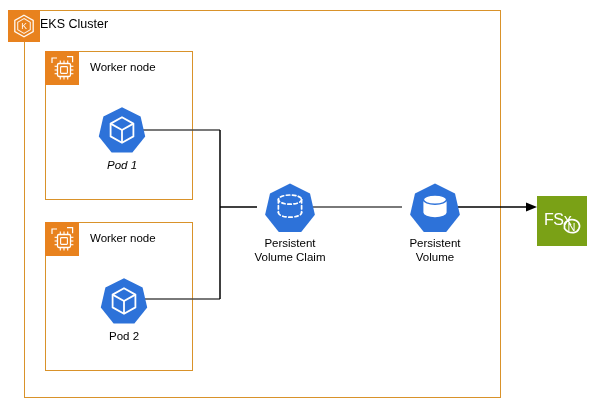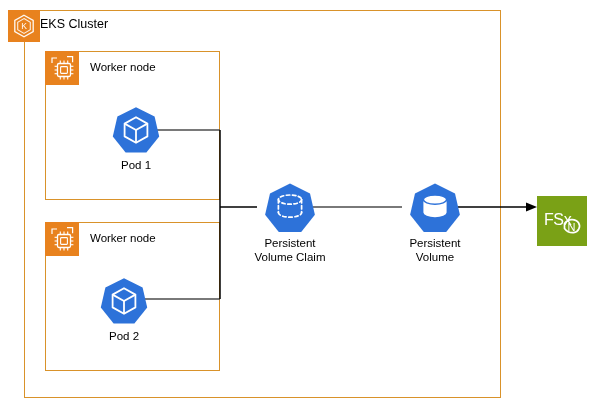--- a/index.html
+++ b/index.html
@@ -45,21 +45,21 @@
     top: 17px;
     font-size: 12.5px;
     color: #000000;
     white-space: nowrap;
   }
 
   
   .worker-box {
     position: absolute;
     left: 45px;
-    width: 175px;
+    width: 148px;
     border: 1.4px solid #d9922a;
     box-sizing: border-box;
     background: transparent;
   }
   .worker-box.node-1 { top: 51px;  height: 149px; }
   .worker-box.node-2 { top: 222px; height: 149px; }
 
   .worker-badge {
     position: absolute;
     left: -0.7px;
@@ -89,21 +89,21 @@
     line-height: 0;
   }
   .node-label {
     margin-top: 3px;
     font-size: 11.5px;
     color: #000000;
     line-height: 13.5px;
     white-space: pre-line;
   }
 
-  .pod-1 { left: 86px;  top: 104px; width: 100px; }
+  .pod-1 { left: 72px;  top: 104px; width: 100px; font-style: italic; }
   .pod-2 { left: 74px;  top: 275px; width: 100px; }
   .pvc   { left: 235px; top: 180px; width: 110px; }
   .pv    { left: 380px; top: 180px; width: 110px; }
 
   
   .fsx-box {
     position: absolute;
     left: 537px;
     top: 196px;
     width: 50px;

